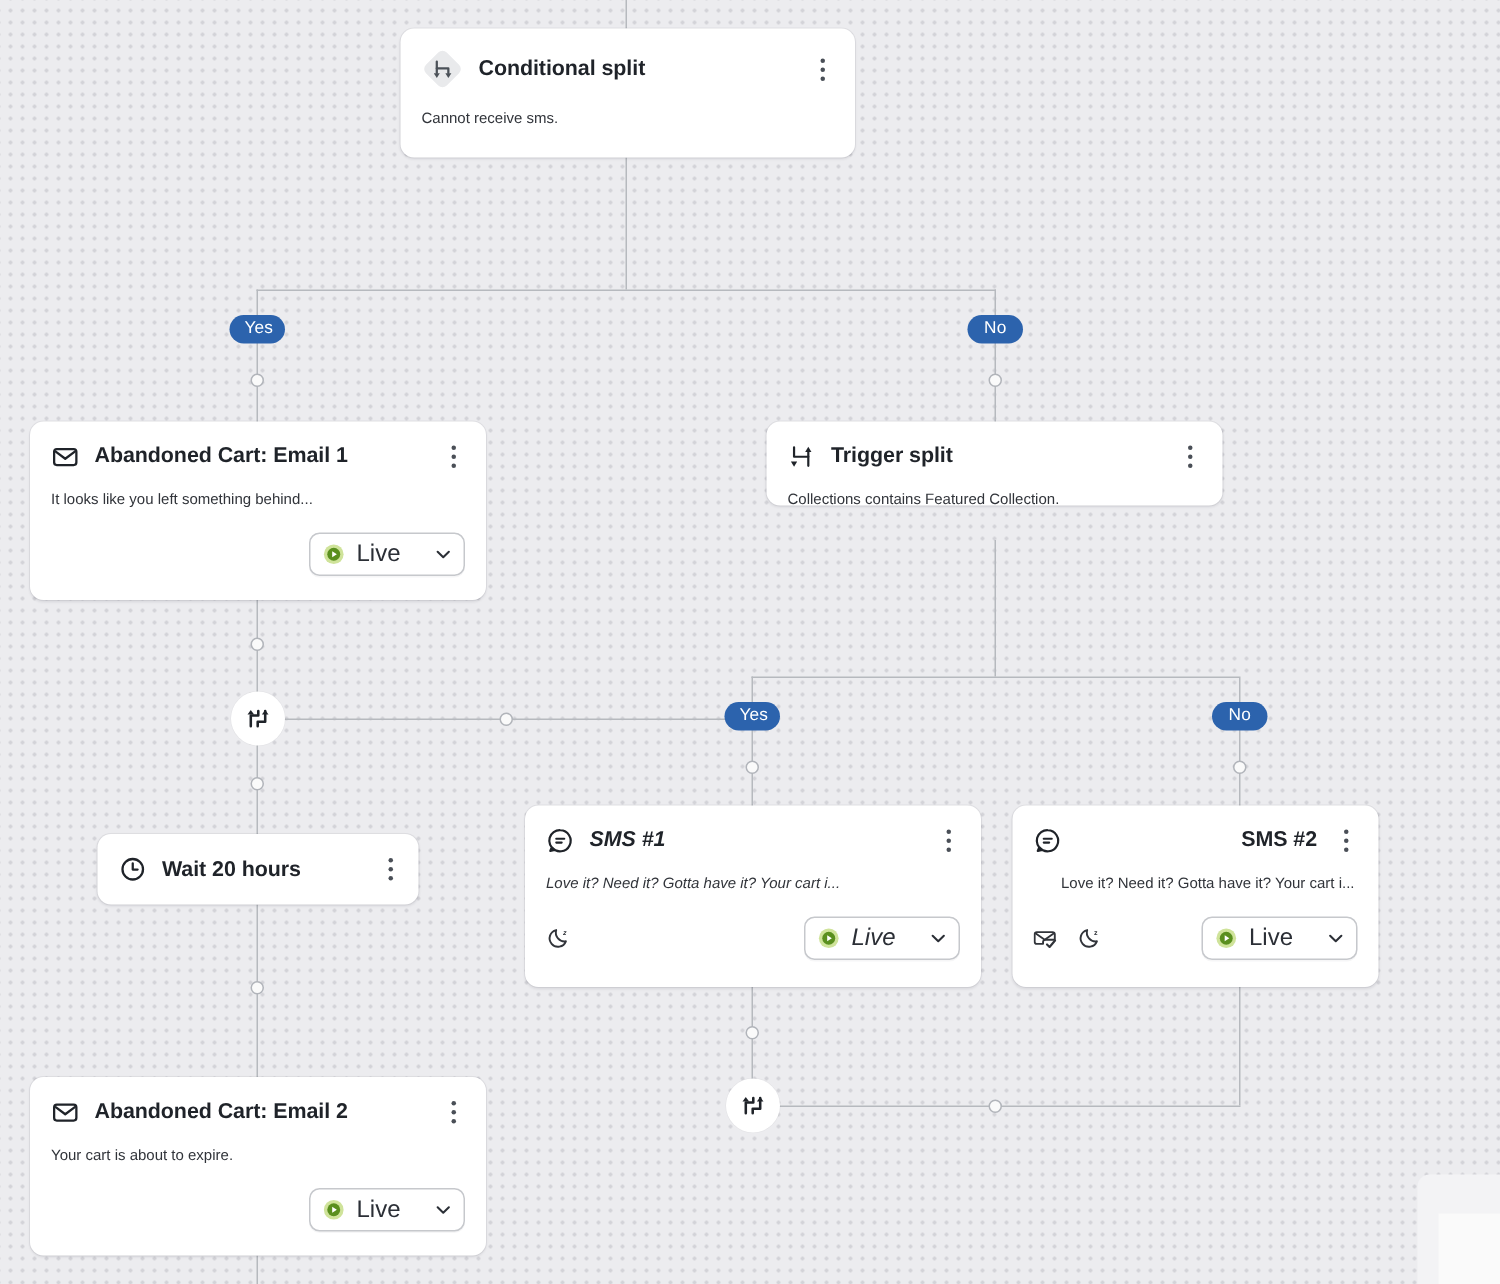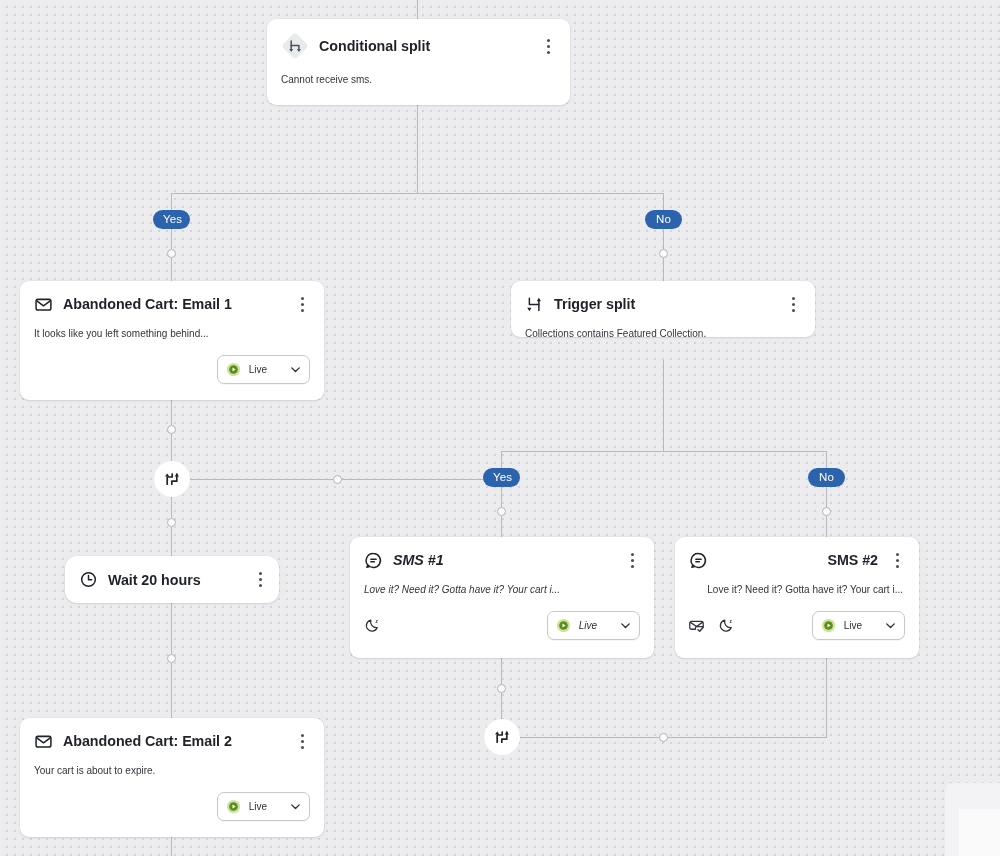--- a/index.html
+++ b/index.html
@@ -113,21 +113,21 @@
     gap: 8px;
     height: 29px;
     padding: 0 7px 0 8px;
     background: #ffffff;
     border: 1px solid #c6c8cc;
     border-radius: 7px;
     box-shadow: 0 1px 0 rgba(17,24,39,.04);
     cursor: pointer;
   }
   .status-select .lbl {
-    font-size: 10px;
+    font-size: 16px;
     color: #2b2f36;
     padding-right: 14px;
   }
   .chev { display: block; }
 
   
   .card.compact .card-head { padding: 0 10px 0 14px; height: 100%; }
   .card.compact .card-title { font-weight: 700; }
 
   
@@ -278,21 +278,21 @@
       <span class="card-title">Trigger split</span>
       <span class="kebab">
           <i></i>
           <i></i>
           <i></i>
         </span>
     </div>
     <div class="card-body">Collections contains Featured Collection.</div>
   </div>
 
-  <div class="card compact" style="left:65px; top:556px; width:214px; height:47px;border-radius:12px;">
+  <div class="card compact" style="left:65px; top:556px; width:214px; height:47px;">
     <div class="card-head">
       <span class="hd-icon">
         <svg width="19" height="19" viewBox="0 0 20 20">
           <circle cx="10" cy="10" r="7.2" fill="none" stroke="#1f2329" stroke-width="1.6"></circle>
           <path d="M10 5.8 V10.2 H13.4" fill="none" stroke="#1f2329" stroke-width="1.6" stroke-linecap="round" stroke-linejoin="round"></path>
         </svg>
       </span>
       <span class="card-title">Wait 20 hours</span>
       <span class="kebab">
           <i></i>

